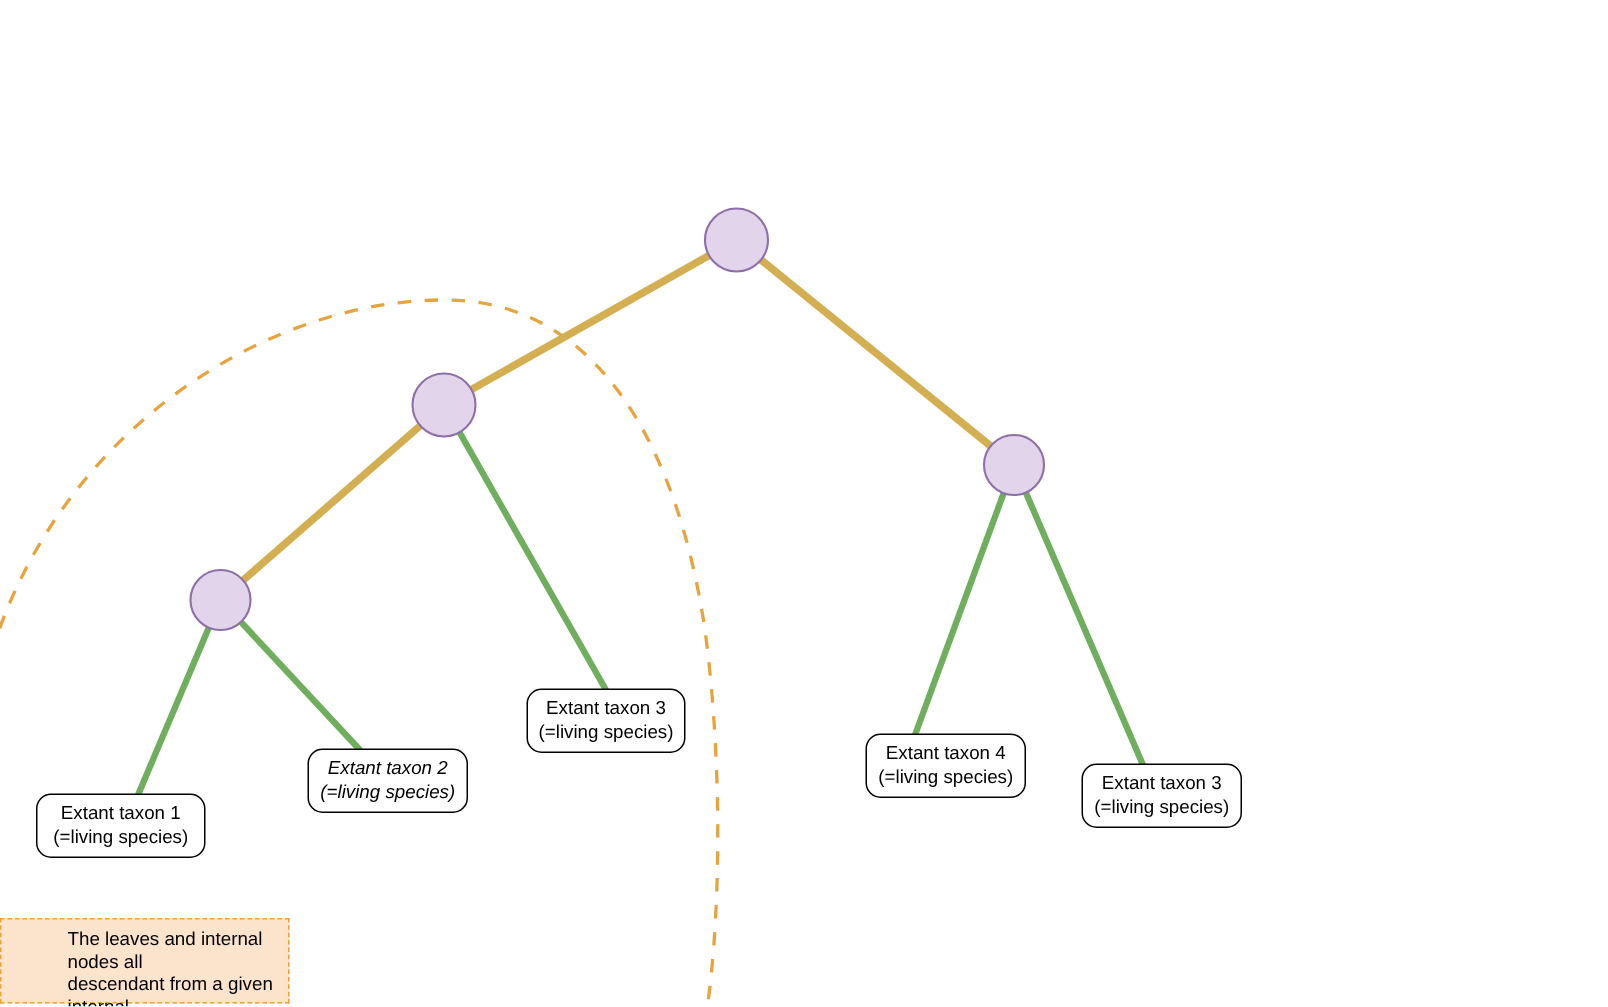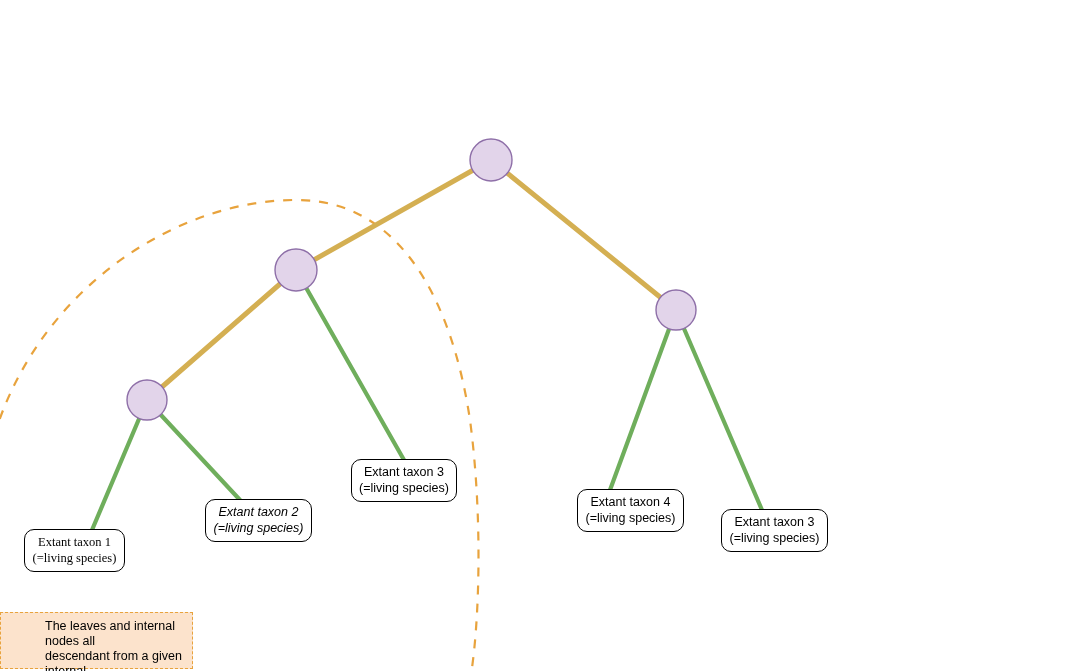--- a/index.html
+++ b/index.html
@@ -82,21 +82,21 @@
     <g id="node-circles">
         <circle cx="491" cy="160" r="21" fill="#e2d4ea" stroke="#8e6fa8" stroke-width="1.4"></circle>
         <circle cx="296" cy="270" r="21" fill="#e2d4ea" stroke="#8e6fa8" stroke-width="1.4"></circle>
         <circle cx="147" cy="400" r="20" fill="#e2d4ea" stroke="#8e6fa8" stroke-width="1.4"></circle>
         <circle cx="676" cy="310" r="20" fill="#e2d4ea" stroke="#8e6fa8" stroke-width="1.4"></circle>
       </g>
 
   </svg>
 
   <div id="taxa-layer">
-      <div class="taxon-box" style="left: 24px; top: 529px; width: 101px; height: 43px; font-family: Liberation Serif, serif;">
+      <div class="taxon-box" style="left: 24px; top: 529px; width: 113px; height: 43px;">
         <span class="taxon-line-1">Extant taxon 1</span>
         <span class="taxon-line-2">(=living species)</span>
       </div>
       <div class="taxon-box" style="left: 205px; top: 499px; width: 107px; height: 43px; font-style: italic;">
         <span class="taxon-line-1">Extant taxon 2</span>
         <span class="taxon-line-2">(=living species)</span>
       </div>
       <div class="taxon-box" style="left: 351px; top: 459px; width: 106px; height: 43px;">
         <span class="taxon-line-1">Extant taxon 3</span>
         <span class="taxon-line-2">(=living species)</span>

